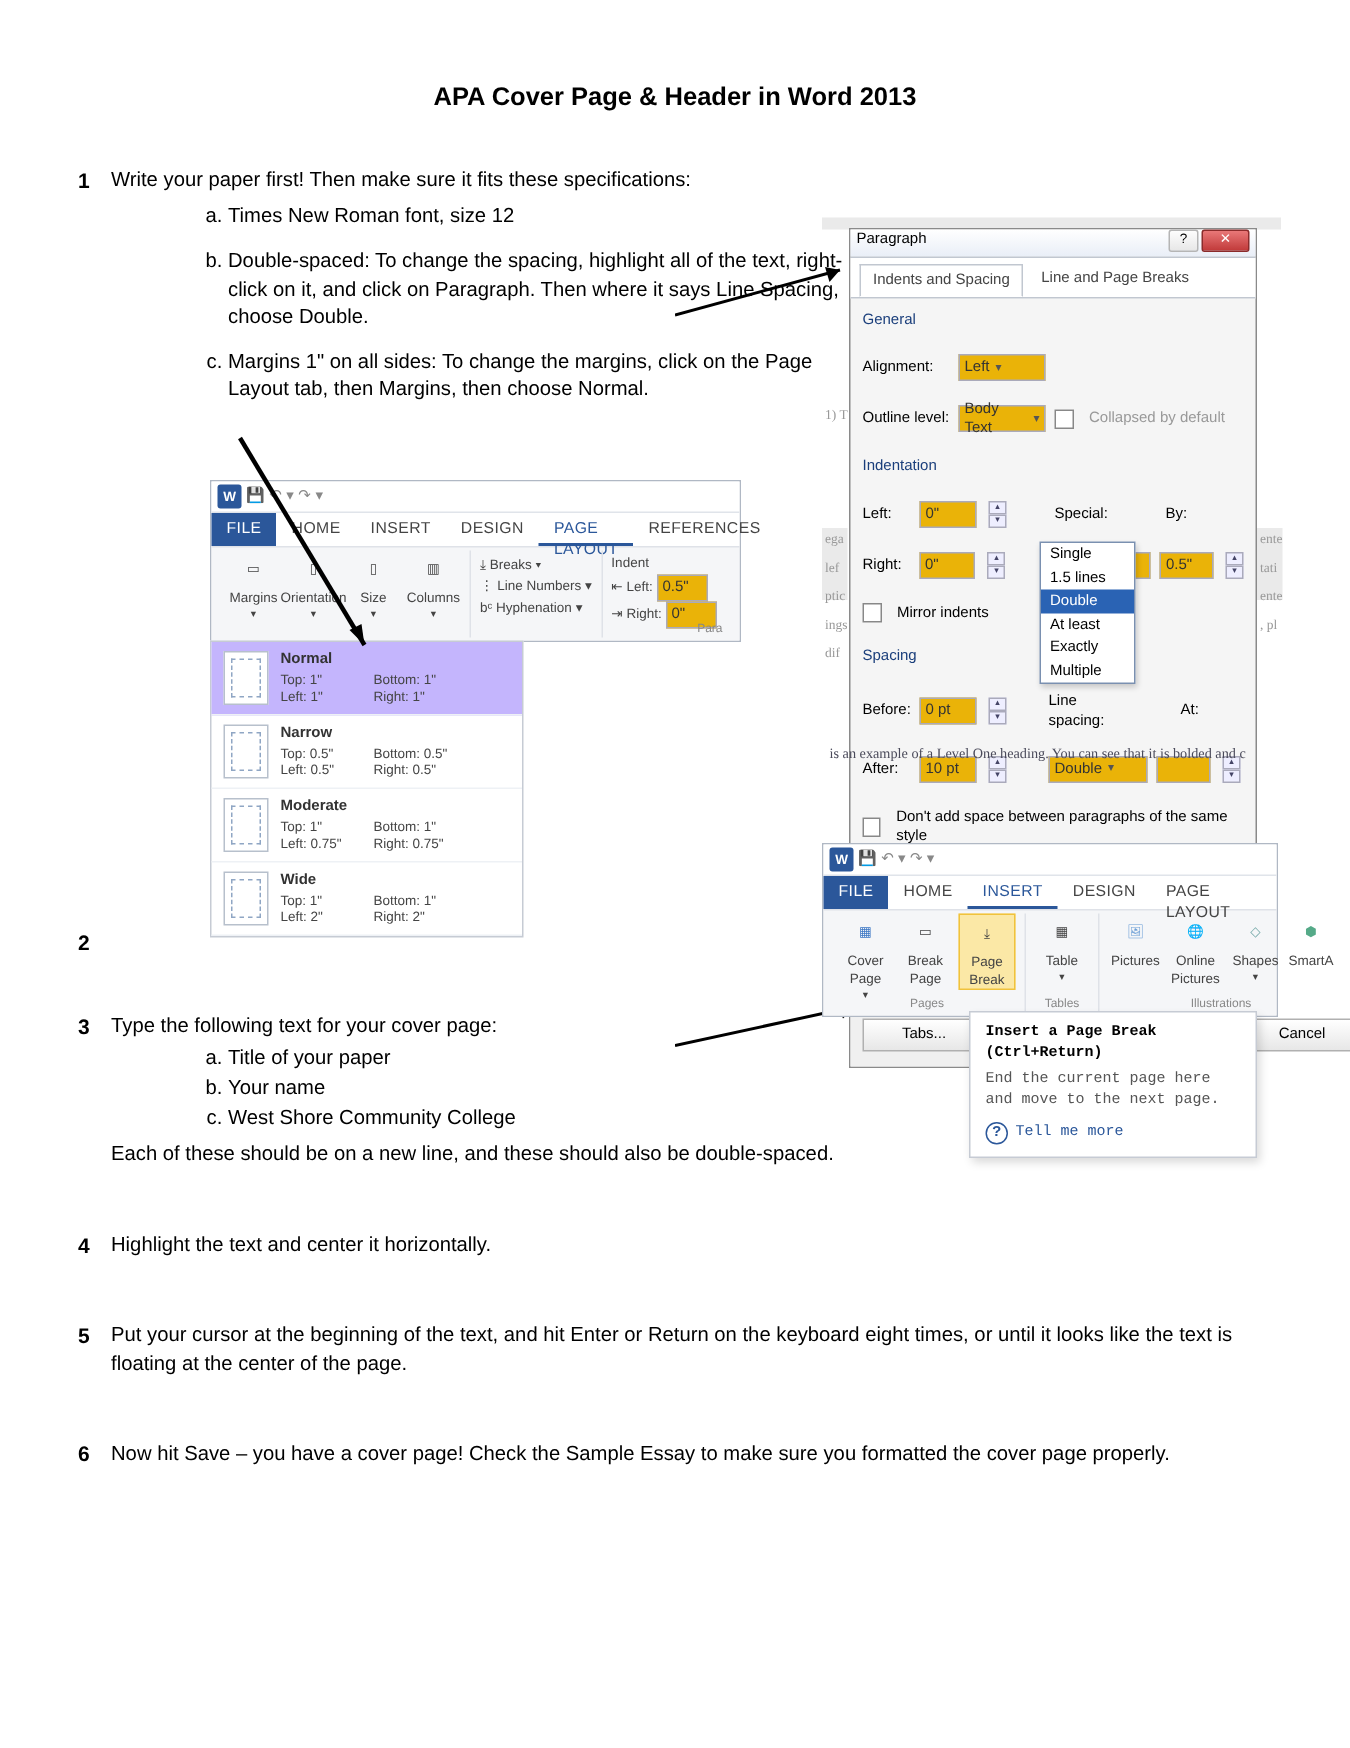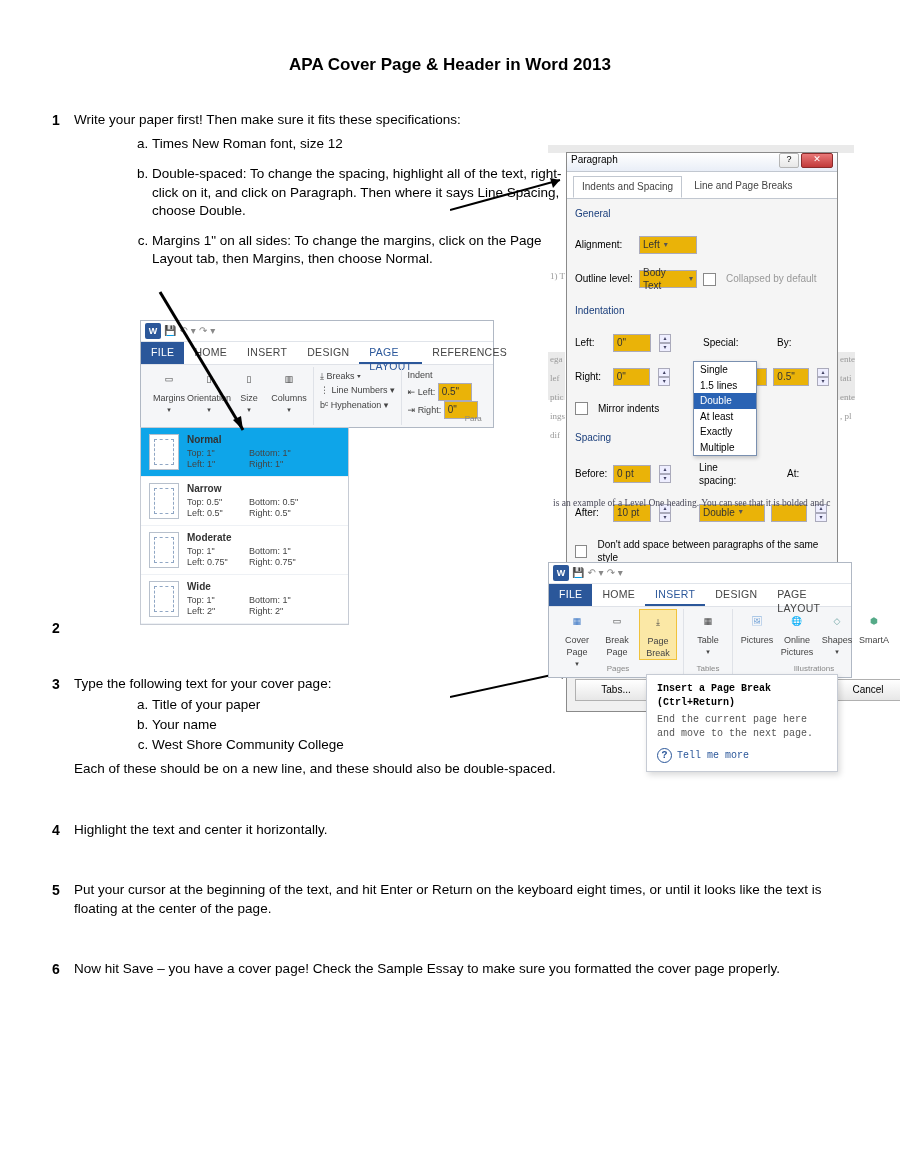--- a/index.html
+++ b/index.html
@@ -45,21 +45,21 @@
   .rtab.act{color:#2b579a;border-bottom:2px solid #2b579a}
   .rbody{display:flex;background:#f5f6f8;height:58px;border-top:1px solid #dfe2e8;padding:2px 4px}
   .rgrp{display:flex;flex-direction:column;align-items:center;border-right:1px solid #dfe2e8;padding:0 6px;position:relative}
   .rgrp:last-child{border-right:none}
   .ritems{display:flex;gap:4px;align-items:flex-start;height:44px}
   .ritem{display:flex;flex-direction:column;align-items:center;font-size:9px;color:#444;width:36px;text-align:center;gap:1px}
   .rico{width:24px;height:24px;display:flex;align-items:center;justify-content:center}
   .rcap{font-size:8px;color:#888;position:absolute;bottom:0;left:0;right:0;text-align:center}
   .margins-drop{margin-top:-1px;border:1px solid #c6cbd4;background:#fff;font-family:'Segoe UI',sans-serif;width:207px}
   .mopt{display:flex;gap:8px;padding:6px 8px;border-bottom:1px solid #eef1f5}
-  .mopt.sel{background:#0ea5e9}
+  .mopt.sel{background:#c4b5fd}
   .mico{width:28px;height:34px;border:1px solid #b7c0cc;background:#fff;position:relative}
   .mico::before{content:'';position:absolute;border:1px dashed #8fa6c4}
   .mtxt{font-size:9px;color:#444;line-height:1.25}
   .mtxt b{font-size:10px;font-weight:700;color:#333;display:block;margin-bottom:1px}
   .mrow{display:flex;gap:8px}
   .mrow span{min-width:54px}
   
   .tip{position:absolute;border:1px solid #c6cbd4;background:#fff;font-family:Liberation Mono, monospace;font-size:10px;padding:7px 10px 8px;width:170px;box-shadow:2px 3px 6px rgba(0,0,0,.15)}
   .tip b{display:block;font-size:10px;margin-bottom:4px}
   .tip .more{color:#2b579a;margin-top:8px}

